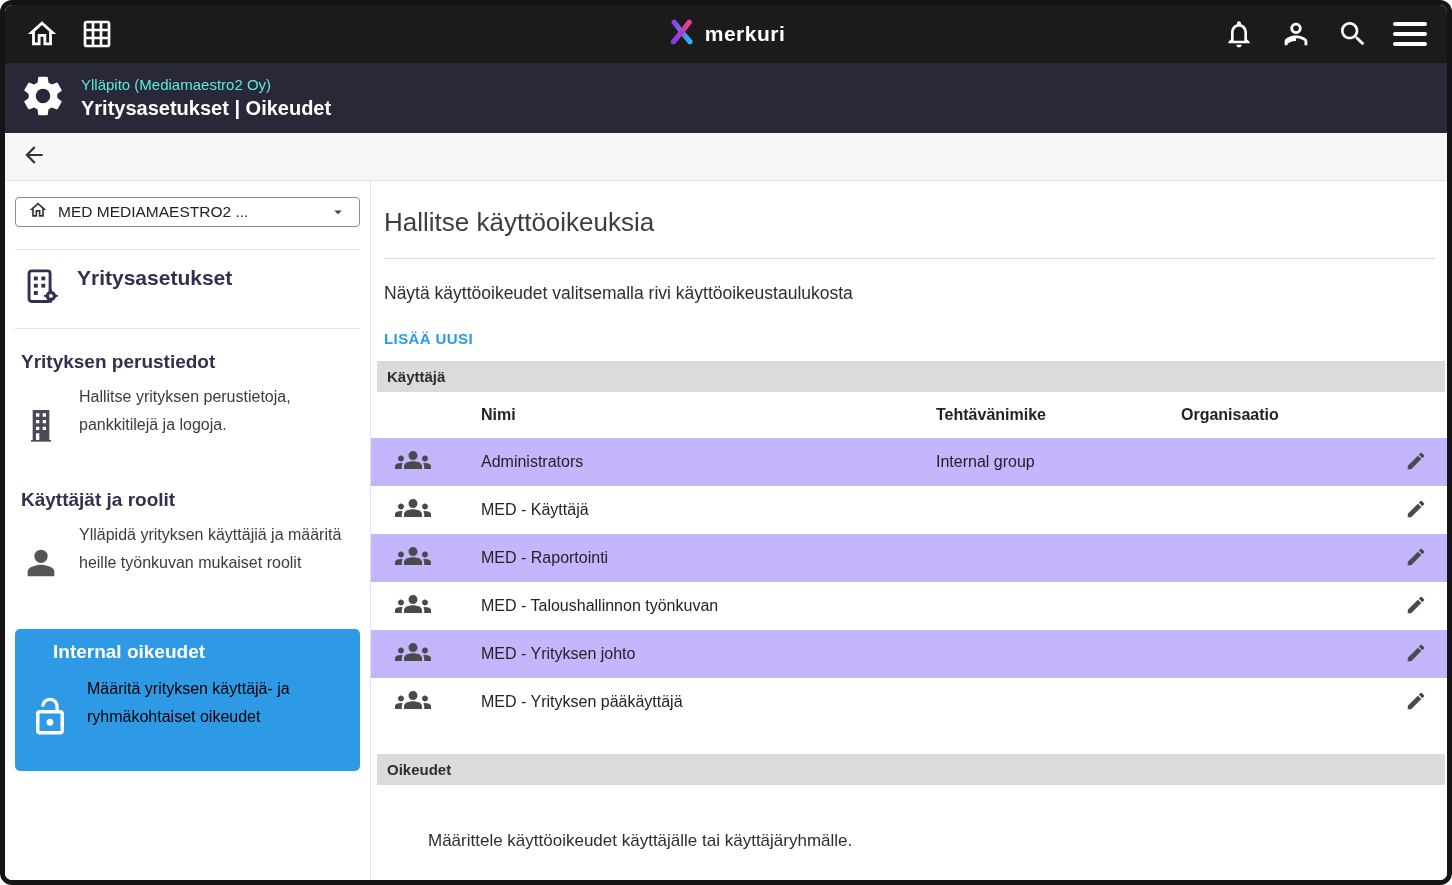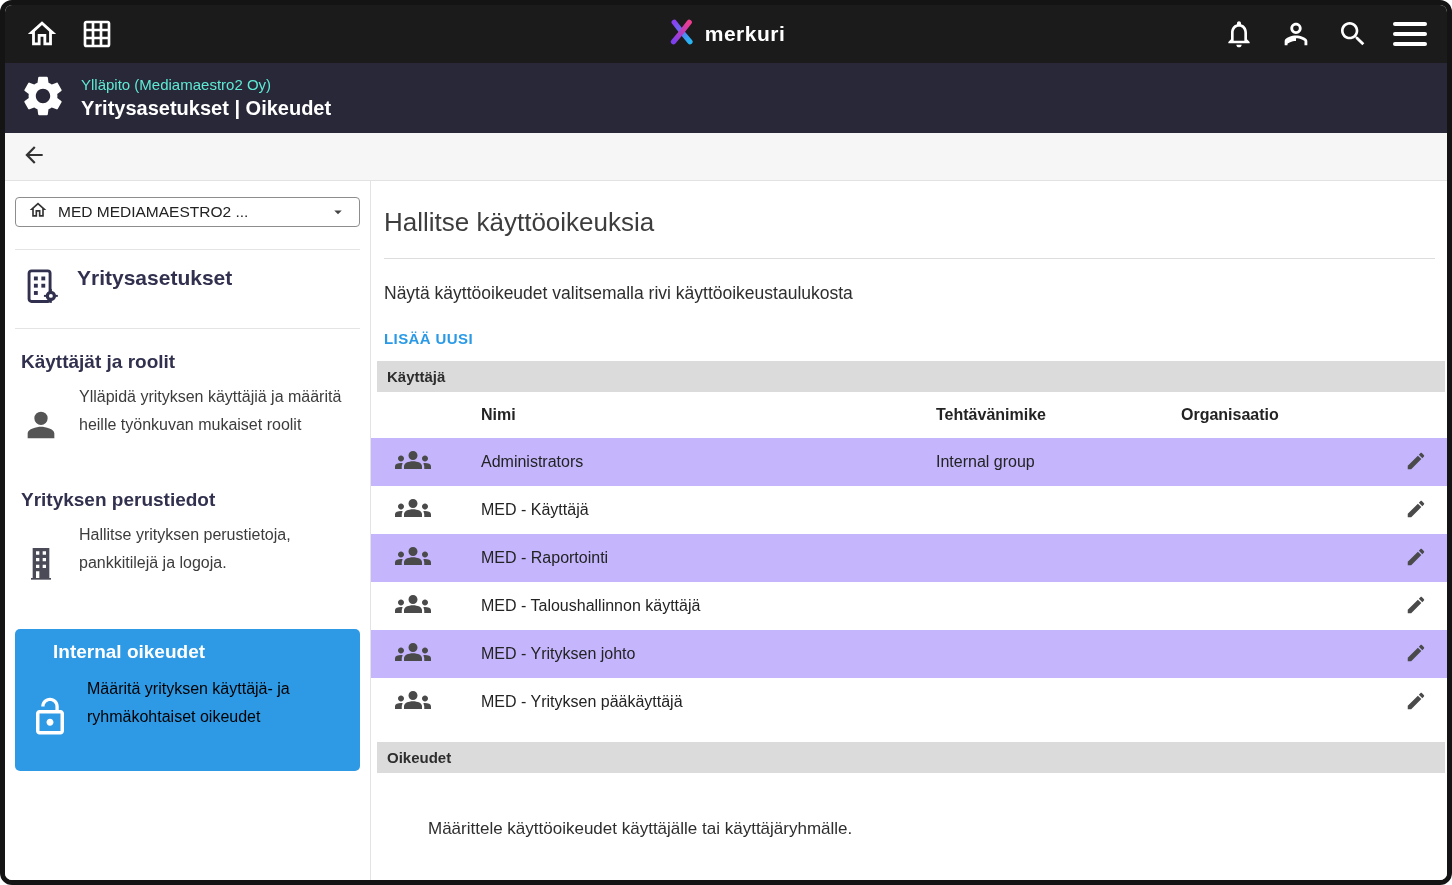--- a/index.html
+++ b/index.html
@@ -243,44 +243,44 @@
                 <rect x="17.9" y="21.2" width="1.2" height="1.6"></rect>
               <rect x="14.2" y="17.9" width="1.6" height="1.2"></rect>
                 <rect x="21.2" y="17.9" width="1.6" height="1.2"></rect>
             </g>
           </svg>
         </span>
         <span class="head-label">Yritysasetukset</span>
       </div>
 
       <div class="sb-item">
-        <div class="sb-item-title">Käyttäjät ja roolit</div>
-        <div class="sb-item-desc">
-          <span class="desc-icon">
-            <svg width="40" height="40" viewBox="0 0 24 24" fill="#555">
-                <path d="M12 4a4 4 0 100 8 4 4 0 000-8zm0 9c-2.67 0-8 1.34-8 4v3h16v-3c0-2.66-5.33-4-8-4z"></path>
-              </svg>
-          </span>
-          <span>Ylläpidä yrityksen käyttäjiä ja määritä heille työnkuvan mukaiset roolit</span>
-        </div>
-      </div>
-
-      <div class="sb-item">
         <div class="sb-item-title">Yrityksen perustiedot</div>
         <div class="sb-item-desc">
           <span class="desc-icon">
             <svg width="40" height="40" viewBox="0 0 24 24" fill="#4b4b58">
                 <path d="M7 3h10v18H7V3zm2 2v2h2V5H9zm4 0v2h2V5h-2zM9 9v2h2V9H9zm4 0v2h2V9h-2zm-4 4v2h2v-2H9zm4 0v2h2v-2h-2zm-4 4v4h2v-4H9z"></path>
                 <path d="M6 21h12v1H6z"></path>
               </svg>
           </span>
           <span>Hallitse yrityksen perustietoja, pankkitilejä ja logoja.</span>
         </div>
       </div>
 
+      <div class="sb-item">
+        <div class="sb-item-title">Käyttäjät ja roolit</div>
+        <div class="sb-item-desc">
+          <span class="desc-icon">
+            <svg width="40" height="40" viewBox="0 0 24 24" fill="#555">
+                <path d="M12 4a4 4 0 100 8 4 4 0 000-8zm0 9c-2.67 0-8 1.34-8 4v3h16v-3c0-2.66-5.33-4-8-4z"></path>
+              </svg>
+          </span>
+          <span>Ylläpidä yrityksen käyttäjiä ja määritä heille työnkuvan mukaiset roolit</span>
+        </div>
+      </div>
+
       <div class="active-card">
         <div class="sb-item-title">Internal oikeudet</div>
         <div class="sb-item-desc">
           <span class="desc-icon">
             <svg width="42" height="42" viewBox="0 0 24 24" fill="#fff">
                 <path d="M12 17c1.1 0 2-.9 2-2s-.9-2-2-2-2 .9-2 2 .9 2 2 2zm6-9h-1V6c0-2.76-2.24-5-5-5S7 3.24 7 6h1.9c0-1.71 1.39-3.1 3.1-3.1 1.71 0 3.1 1.39 3.1 3.1v2H6c-1.1 0-2 .9-2 2v10c0 1.1.9 2 2 2h12c1.1 0 2-.9 2-2V10c0-1.1-.9-2-2-2zm0 12H6V10h12v10z"></path>
               </svg>
           </span>
           <span>Määritä yrityksen käyttäjä- ja ryhmäkohtaiset oikeudet</span>
         </div>
@@ -362,21 +362,21 @@
               </button>
             </div>
         </div>
 
         <div class="tbl-row even">
           <div class="cell-icon">
               <span><svg width="36" height="36" viewBox="0 0 24 24" fill="#4a4a4a">
                   <path d="M12 12.75c1.63 0 3.07.39 4.24.9 1.08.48 1.76 1.56 1.76 2.73V18H6v-1.61c0-1.18.68-2.26 1.76-2.73 1.17-.52 2.61-.91 4.24-.91zM4 13c1.1 0 2-.9 2-2s-.9-2-2-2-2 .9-2 2 .9 2 2 2zm1.13 1.1c-.37-.06-.74-.1-1.13-.1-.99 0-1.93.21-2.78.58C.48 14.9 0 15.62 0 16.43V18h4.5v-1.61c0-.83.23-1.61.63-2.29zM20 13c1.1 0 2-.9 2-2s-.9-2-2-2-2 .9-2 2 .9 2 2 2zm4 3.43c0-.81-.48-1.53-1.22-1.85-.85-.37-1.79-.58-2.78-.58-.39 0-.76.04-1.13.1.4.68.63 1.46.63 2.29V18H24v-1.57zM12 6c1.66 0 3 1.34 3 3s-1.34 3-3 3-3-1.34-3-3 1.34-3 3-3z"></path>
                 </svg></span>
             </div>
-          <div>MED - Taloushallinnon käyttäjä</div>
+          <div>MED - Taloushallinnon työnkuvan</div>
           <div></div>
           <div></div>
           <div class="cell-edit">
               <button class="edit-btn">
                 <span><svg width="22" height="22" viewBox="0 0 24 24" fill="#4a4a4a">
                     <path d="M3 17.25V21h3.75L17.81 9.94l-3.75-3.75L3 17.25zM20.71 7.04c.39-.39.39-1.02 0-1.41l-2.34-2.34c-.39-.39-1.02-.39-1.41 0l-1.83 1.83 3.75 3.75 1.83-1.83z"></path>
                   </svg></span>
               </button>
             </div>
         </div>
@@ -411,21 +411,21 @@
           <div class="cell-edit">
               <button class="edit-btn">
                 <span><svg width="22" height="22" viewBox="0 0 24 24" fill="#4a4a4a">
                     <path d="M3 17.25V21h3.75L17.81 9.94l-3.75-3.75L3 17.25zM20.71 7.04c.39-.39.39-1.02 0-1.41l-2.34-2.34c-.39-.39-1.02-.39-1.41 0l-1.83 1.83 3.75 3.75 1.83-1.83z"></path>
                   </svg></span>
               </button>
             </div>
         </div>
       </div>
 
-      <div class="section-bar" style="margin-top:16px;">
+      <div class="section-bar" style="margin-top:28px;">
         <span>Oikeudet</span>
       </div>
 
       <p class="rights-desc">Määrittele käyttöoikeudet käyttäjälle tai käyttäjäryhmälle.</p>
     </main>
 
   </div>
 </div>
 
 </body></html>

